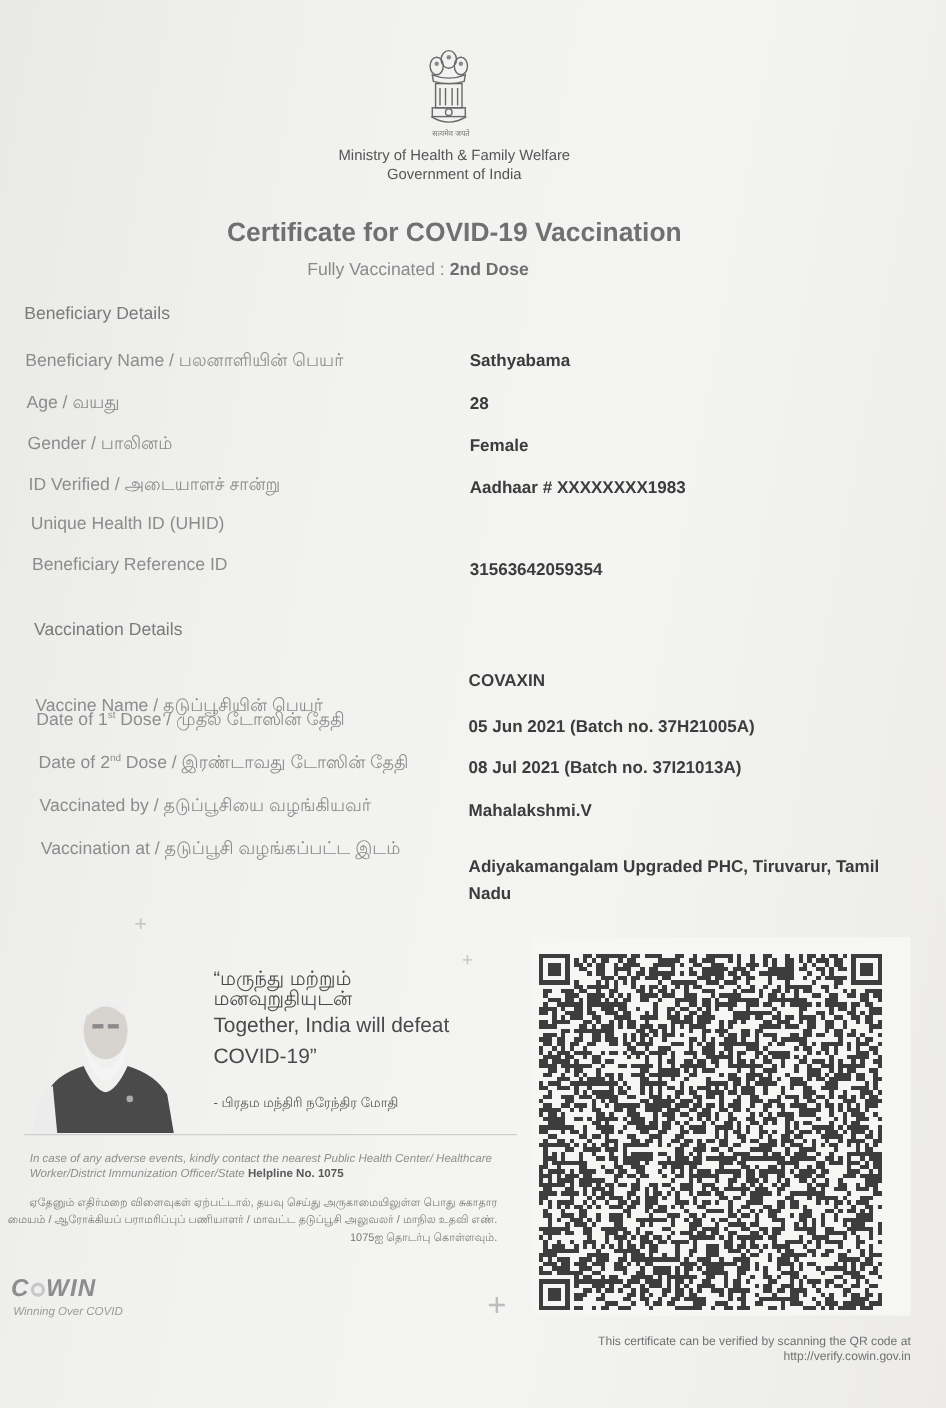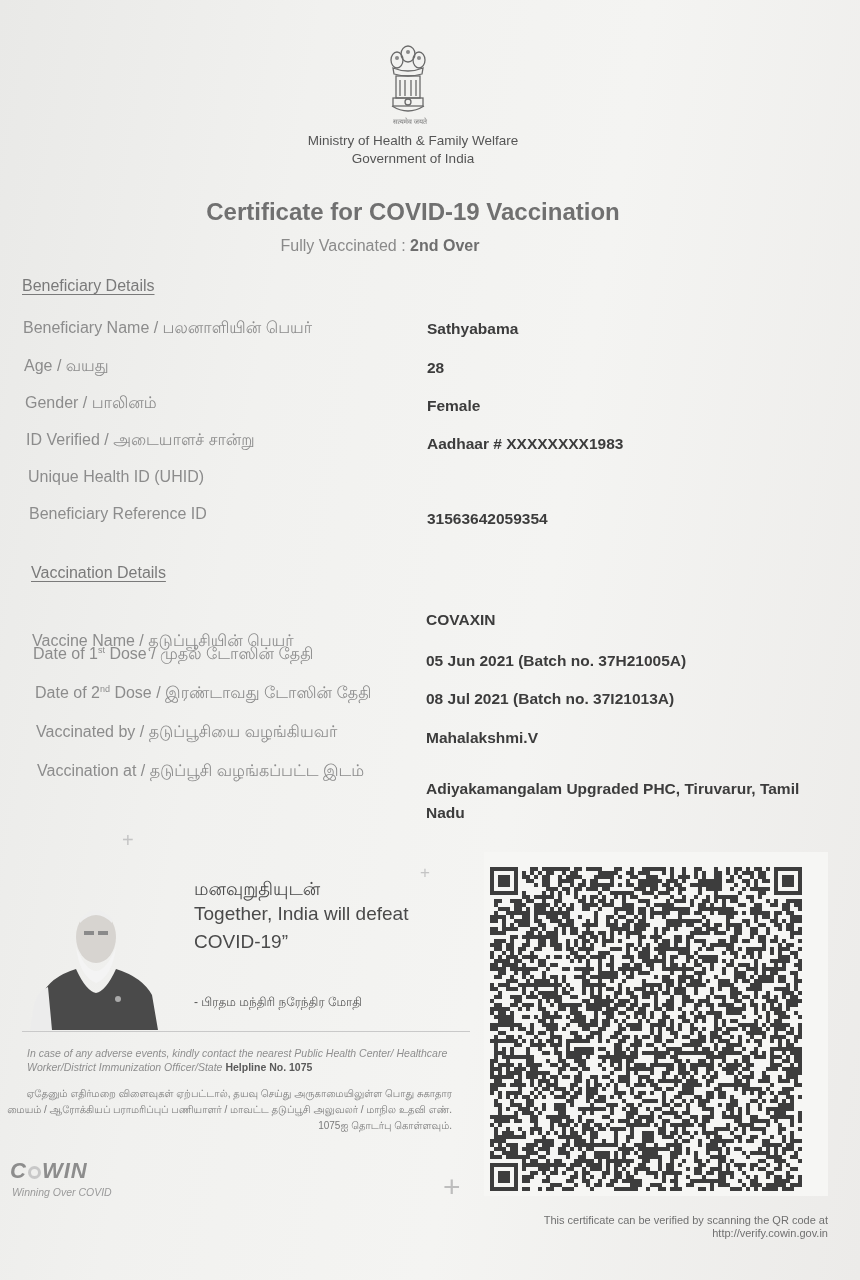--- a/index.html
+++ b/index.html
@@ -12,21 +12,21 @@
     }
     .abs { position: absolute; }
     .emblem { left: 388px; top: 40px; width: 40px; height: 82px; }
     .emblem-motto { left: 380px; top: 117px; width: 60px; text-align: center; font-size: 7px; color: #777; }
     .ministry { left: 0; width: 826px; text-align: center; font-size: 13.5px; color: #555; }
     .ministry.l1 { top: 133px; }
     .ministry.l2 { top: 151px; }
     .title { left: 0; width: 826px; top: 198px; text-align: center; font-size: 24px; font-weight: bold; color: #707070; }
     .subtitle { left: 0; width: 760px; top: 237px; text-align: center; font-size: 16px; color: #8a8a8a; padding-left: 0; }
     .subtitle b { color: #6e6e6e; }
-    .section-head { font-size: 16px; color: #7a7a7a; text-decoration: underline; text-underline-offset: 3px; }
+    .section-head { font-size: 16px; color: #7a7a7a; text-underline-offset: 3px; }
     .lbl { font-size: 16px; color: #8c8c8c; white-space: nowrap; }
     .val { font-size: 15.5px; font-weight: bold; color: #3c3c3c; white-space: nowrap; }
     .plus { font-size: 20px; color: #c4c4c4; line-height: 1; }
     .quote { left: 194px; top: 880px; width: 280px; color: #4a4a4a; }
     .quote .ta { font-size: 18px; line-height: 19px; }
     .quote .en { font-size: 19px; line-height: 26px; margin-top: 2px; }
     .quote-author { left: 194px; top: 995px; font-size: 12px; color: #555; }
     .portrait { left: 30px; top: 895px; width: 132px; height: 135px; }
     .divider { left: 22px; top: 1031px; width: 448px; height: 1px; background: #c9c9c9; }
     .adverse-en { left: 27px; top: 1046px; width: 440px; font-size: 10.5px; line-height: 14px; font-style: italic; color: #8e8e8e; }
@@ -59,21 +59,21 @@
     <circle cx="9" cy="18" r="2"></circle>
     <circle cx="31" cy="18" r="2"></circle>
   </g>
 </svg>
 <div class="abs emblem-motto">सत्यमेव जयते</div>
 <div class="abs ministry l1">Ministry of Health &amp; Family Welfare</div>
 <div class="abs ministry l2">Government of India</div>
 
 <div class="abs title">Certificate for COVID-19 Vaccination</div>
 <div class="abs subtitle" style="left:0;width:760px;">
-  <span>Fully Vaccinated : </span><b>2nd Over</b>
+  <span>Fully Vaccinated : </span><b>2nd Dose</b>
 </div>
 
 <div class="abs section-head" style="left:22px;top:277px;">Beneficiary Details</div>
 
 <div class="abs lbl" style="left:23px;top:319px;">Beneficiary Name / பலனாளியின் பெயர்</div>
 <div class="abs val" style="left:427px;top:320px;">Sathyabama</div>
 
 <div class="abs lbl" style="left:24px;top:357px;">Age /  வயது</div>
 <div class="abs val" style="left:427px;top:359px;">28</div>
 
@@ -121,20 +121,21 @@
   <path d="M50 28 Q66 12 82 28 L82 24 Q66 6 50 24 Z" fill="#eeeeee"></path>
   <rect x="54" y="36" width="10" height="4" fill="#8a8a8a"></rect>
   <rect x="68" y="36" width="10" height="4" fill="#8a8a8a"></rect>
   <path d="M46 52 Q66 100 86 52 Q82 82 66 88 Q50 82 46 52 Z" fill="#f4f4f4"></path>
   <path d="M10 135 L12 100 Q20 82 46 74 Q56 96 66 98 Q76 96 86 74 Q112 82 122 100 L128 135 Z" fill="#4a4a4a"></path>
   <path d="M0 135 L4 110 Q8 96 18 92 L22 135 Z" fill="#ececec"></path>
   <circle cx="88" cy="104" r="3" fill="#aaaaaa"></circle>
 </svg>
 
 <div class="abs quote">
+  <div class="ta">“மருந்து மற்றும்</div>
   <div class="ta">மனவுறுதியுடன்</div>
   <div class="en">Together, India will defeat</div>
   <div class="en">COVID-19”</div>
 </div>
 <div class="abs quote-author">- பிரதம மந்திரி நரேந்திர மோதி</div>
 
 <div class="abs divider"></div>
 
 <div class="abs adverse-en">
   <span>In case of any adverse events, kindly contact the nearest Public Health Center/ Healthcare Worker/District Immunization Officer/State </span><b>Helpline No. 1075</b>

